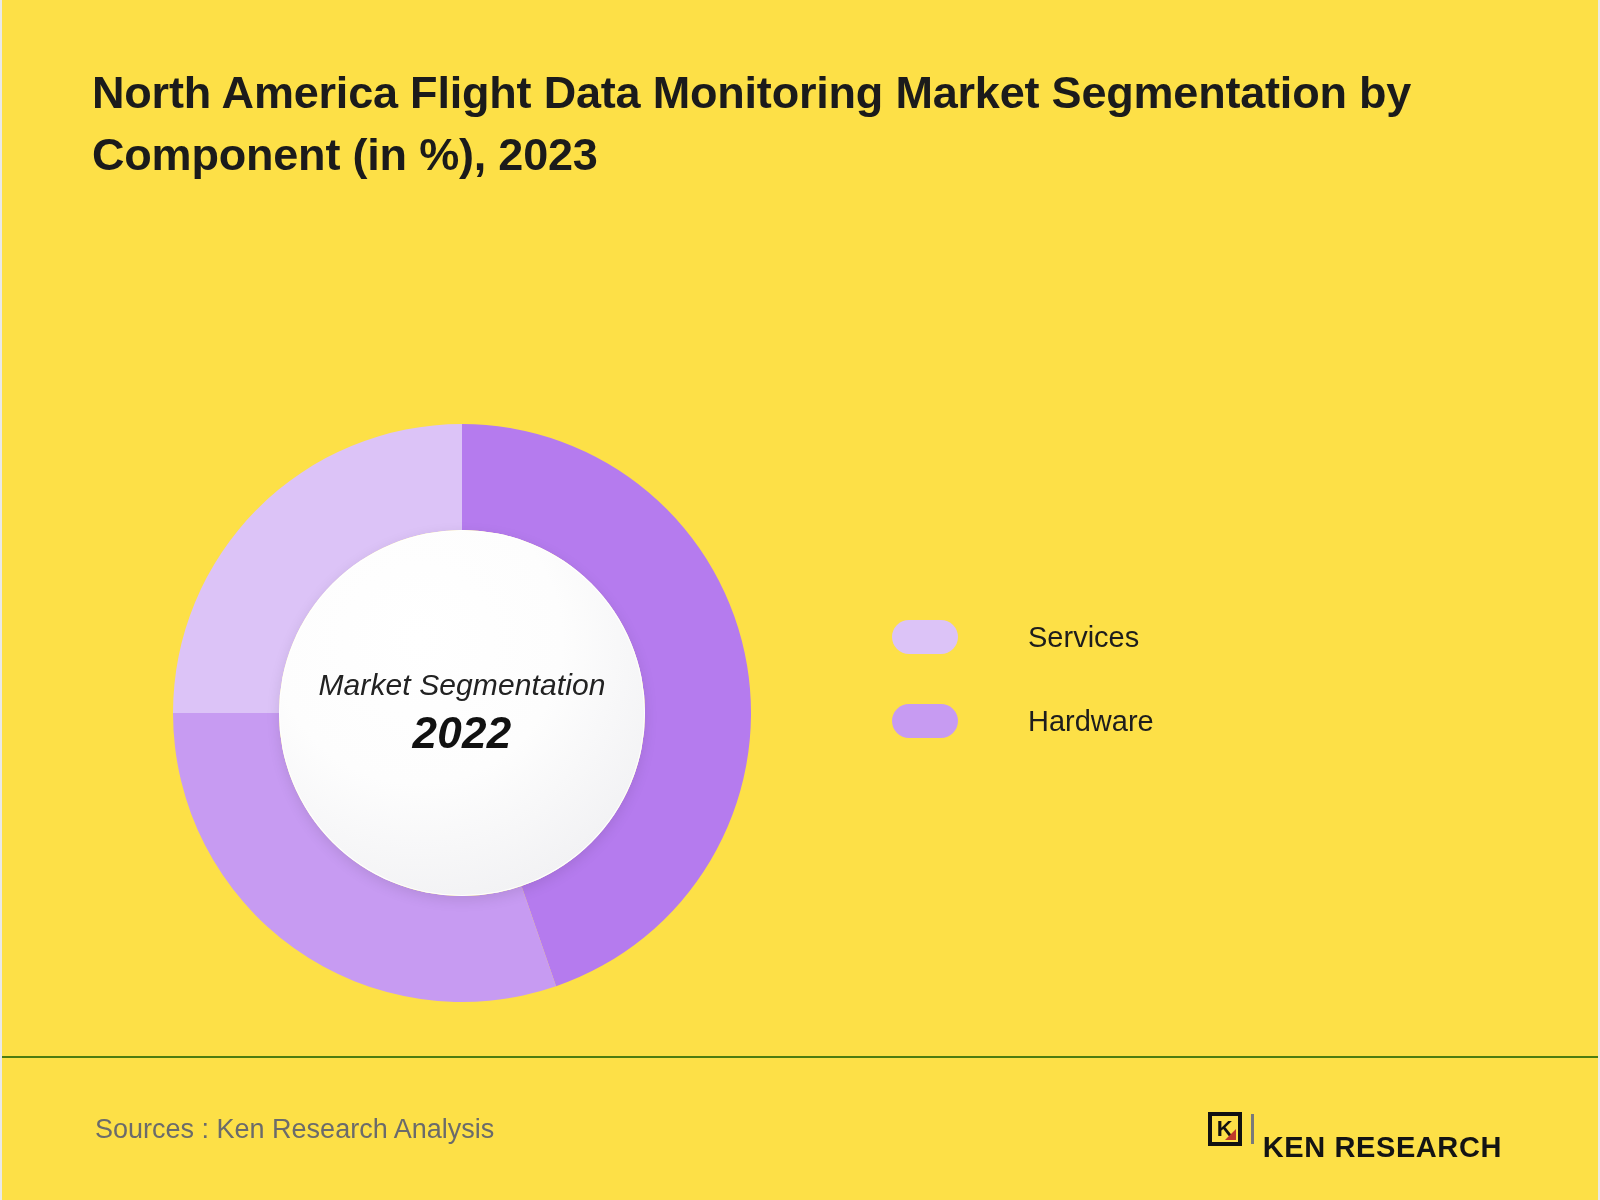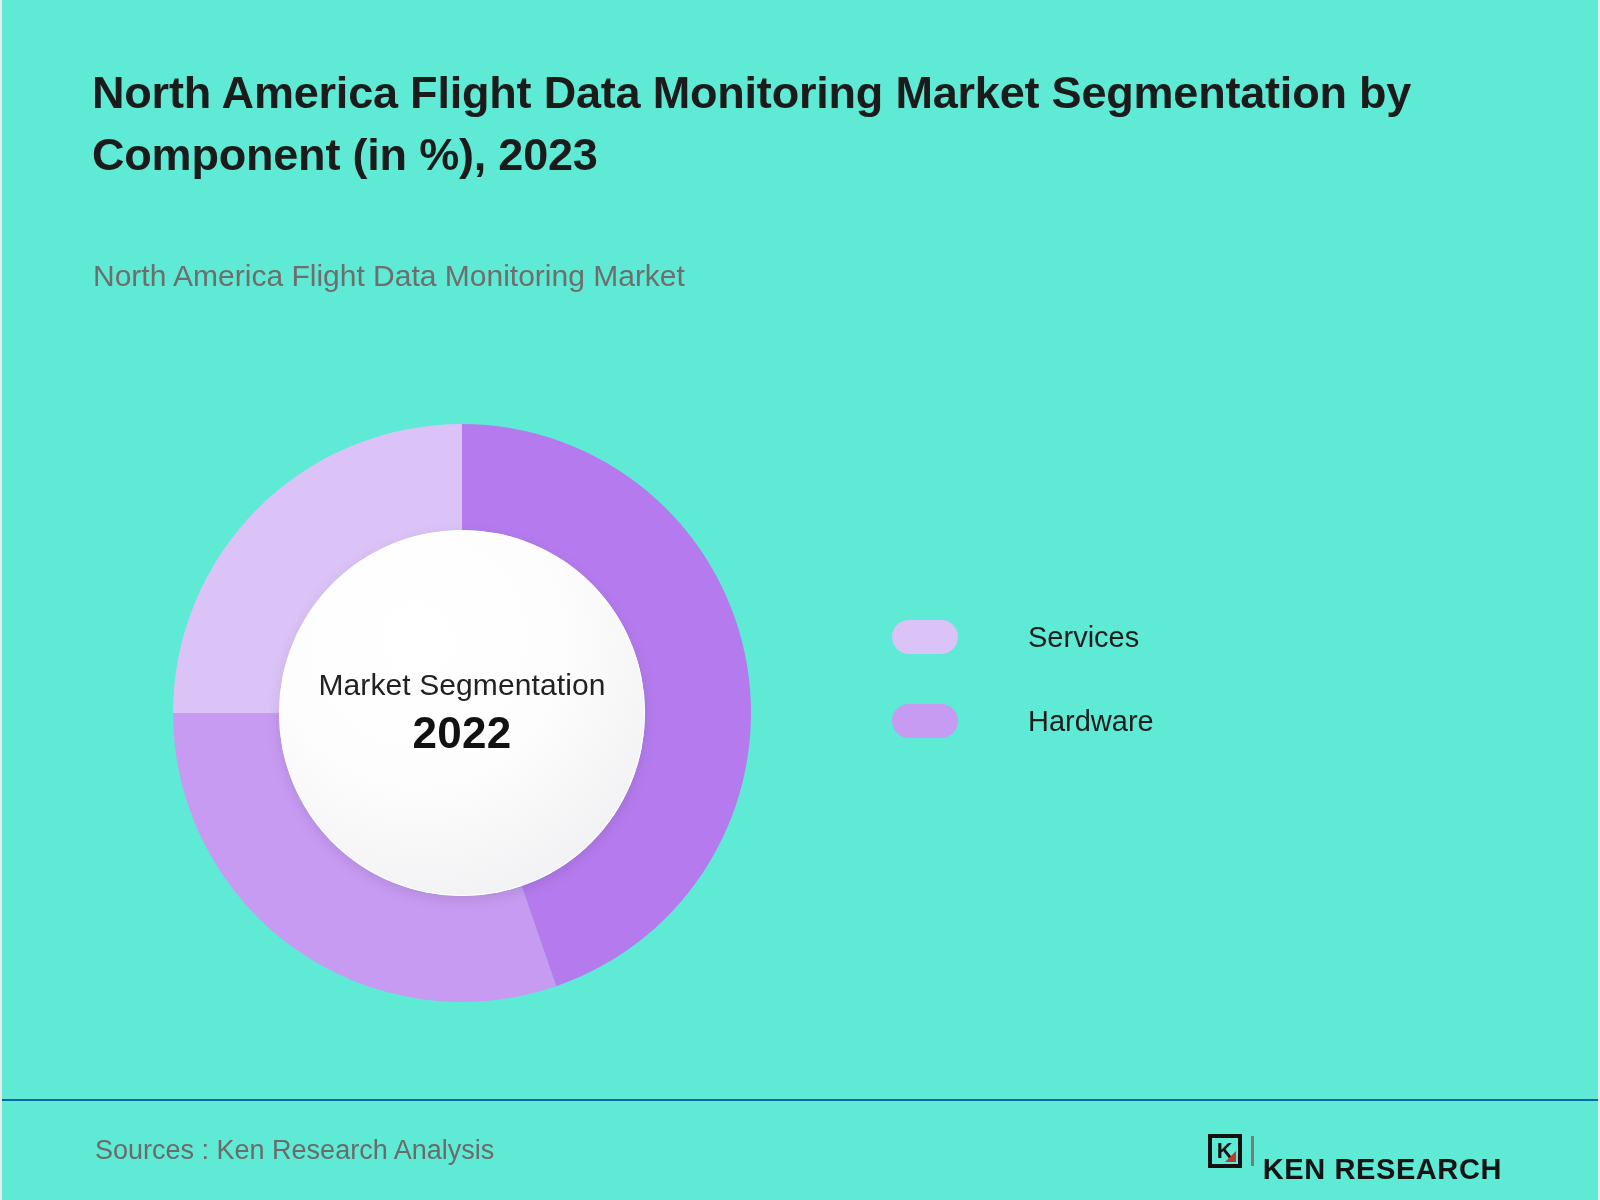--- a/index.html
+++ b/index.html
@@ -10,21 +10,21 @@
   body {
     width: 1600px;
     height: 1200px;
     font-family: "Liberation Sans", sans-serif;
     overflow: hidden;
     position: relative;
   }
   .page {
     position: absolute;
     inset: 0;
-    background: #5eead4;
+    background: #fde047;
     border-left: 2px solid #e9e9e9;
     border-right: 2px solid #e9e9e9;
     box-sizing: border-box;
     display: flex;
     flex-direction: column;
   }
   .content {
     flex: 1 1 auto;
     position: relative;
   }
@@ -79,20 +79,21 @@
     height: 366px;
     margin-left: -183px;
     margin-top: -183px;
     border-radius: 50%;
     background: radial-gradient(circle at 38% 30%, #ffffff 0%, #fdfdfd 42%, #f2f2f4 78%, #e6e6ea 100%);
     box-shadow: 0 4px 14px rgba(0,0,0,0.10), inset 0 0 0 1px rgba(255,255,255,0.9);
     display: flex;
     flex-direction: column;
     align-items: center;
     justify-content: center;
+    font-style: italic;
   }
   .hole-label {
     font-size: 30px;
     color: #222222;
     font-weight: 400;
     letter-spacing: 0.1px;
   }
   .hole-year {
     font-size: 44px;
     color: #111111;
@@ -122,22 +123,22 @@
     margin-left: 70px;
     font-size: 29px;
     color: #1d1d1d;
     font-weight: 400;
     white-space: nowrap;
   }
 
   
   .footer {
     flex: 0 0 auto;
-    height: 101px;
-    border-top: 2px solid #0369a1;
+    height: 144px;
+    border-top: 2px solid #4d7c0f;
     display: flex;
     align-items: center;
     justify-content: space-between;
     padding: 0 96px 0 93px;
     box-sizing: border-box;
   }
   .sources {
     font-size: 27px;
     color: #6b6b6b;
     font-weight: 400;
@@ -188,21 +189,20 @@
 </head>
 <body>
 
 <div class="page">
 
   <div class="content">
 
     <div class="title">North America Flight Data Monitoring Market Segmentation by Component (in %), 2023</div>
 
     <div class="subtitle">
-      <div>North America Flight Data Monitoring Market</div>
     </div>
 
     <div class="chart-area">
 
       <div class="donut-wrap">
         <svg class="donut-svg" viewBox="0 0 578 578">
           <g id="slice-group">
               <path d="M 289 0 A 289 289 0 0 1 383.0891966381183 562.2548683482025 L 348.55846147192887 461.97033166441224 A 182.937 182.937 0 0 0 289 106.06299999999999 Z" fill="#b57bee"></path>
               <path d="M 383.0891966381183 562.2548683482025 A 289 289 0 0 1 0 289.00000000000006 L 106.06299999999999 289 A 182.937 182.937 0 0 0 348.55846147192887 461.97033166441224 Z" fill="#c79bf2"></path>
               <path d="M 0 289.00000000000006 A 289 289 0 0 1 288.99999999999994 0 L 288.99999999999994 106.06299999999999 A 182.937 182.937 0 0 0 106.06299999999999 289 Z" fill="#dcc3f7"></path>

